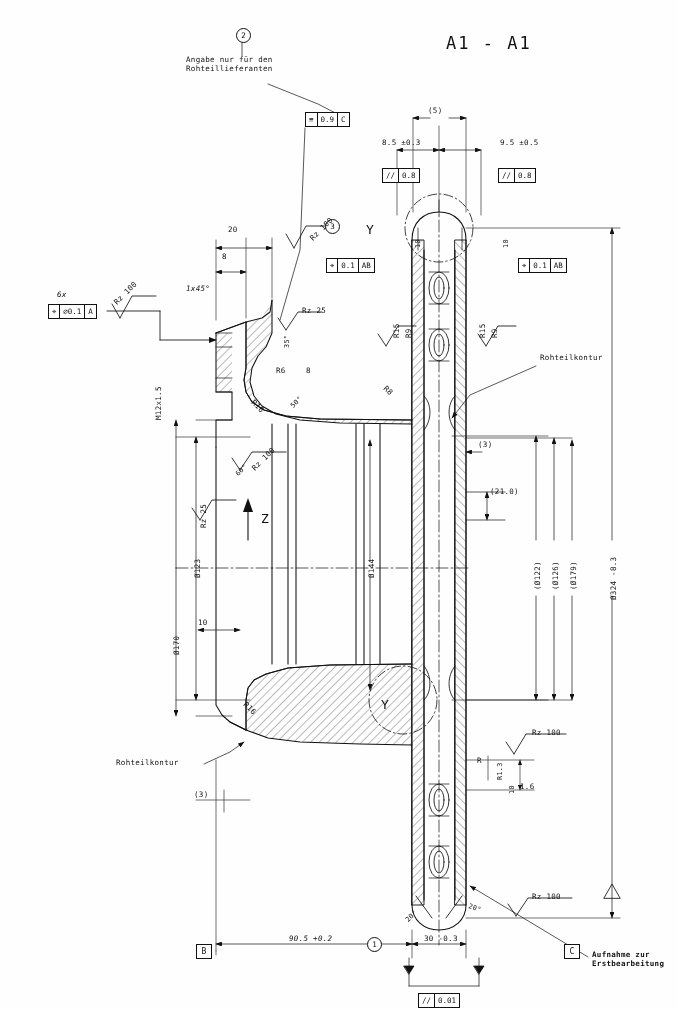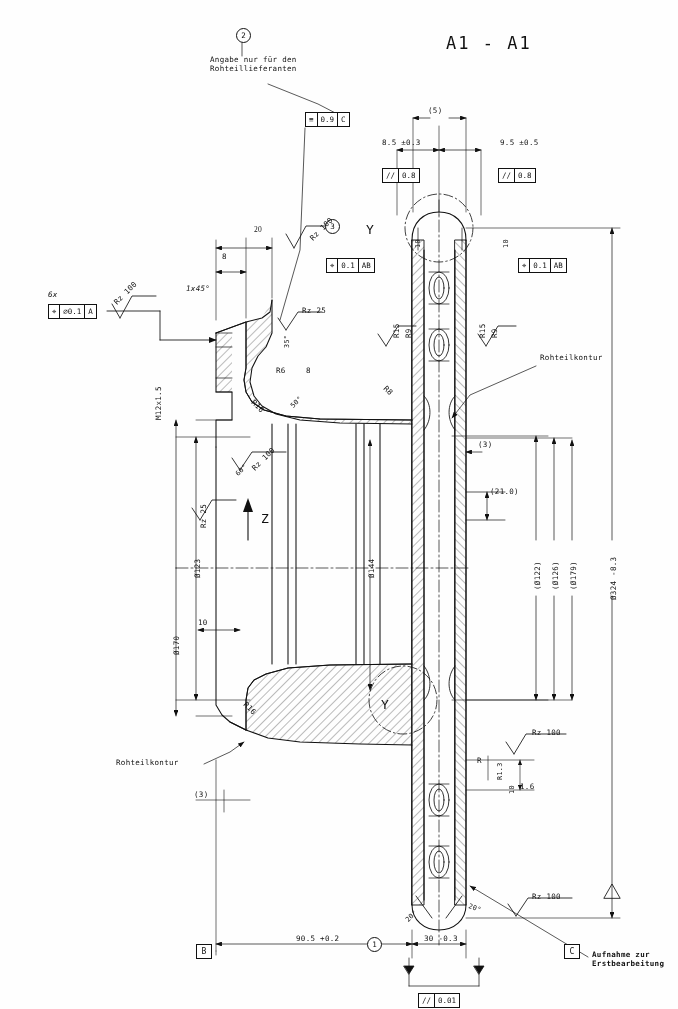--- a/index.html
+++ b/index.html
@@ -399,21 +399,21 @@
     </g>
 
   </svg>
 
   <div class="lbl big" style="left:446px; top:33px;">A1 - A1</div>
 
   <div class="circnum" style="left:236px; top:28px;">2</div>
   <div class="circnum" style="left:325px; top:219px;">3</div>
   <div class="circnum" style="left:367px; top:937px;">1</div>
 
-  <div class="lbl sm" style="left:186px; top:55px;margin-left:24px;">Angabe nur für den
+  <div class="lbl sm" style="left:186px; top:55px;">Angabe nur für den
 Rohteillieferanten</div>
   <div class="lbl sm" style="left:540px; top:353px;">Rohteilkontur</div>
   <div class="lbl sm" style="left:116px; top:758px;">Rohteilkontur</div>
   <div class="lbl sm" style="left:592px; top:950px;font-weight:bold;">Aufnahme zur
 Erstbearbeitung</div>
 
   <div class="frame" style="left:305px; top:112px;">
     <span class="glyph">≡</span>
     <span>0.9</span>
     <span>C</span>
@@ -445,42 +445,42 @@
     <span class="glyph">⌖</span>
     <span>⌀0.1</span>
     <span>A</span>
   </div>
 
   <div class="frame" style="left:418px; top:993px;">
     <span class="glyph">//</span>
     <span>0.01</span>
   </div>
 
-  <div class="lbl sm" style="left:48px; top:290px;font-style:italic;">6x</div>
+  <div class="lbl sm" style="left:57px; top:290px;font-style:italic;">6x</div>
 
   <div class="datum" style="left:196px; top:944px;">B</div>
   <div class="datum" style="left:564px; top:944px;">C</div>
 
   <div class="lbl mid" style="left:366px; top:222px;">Y</div>
   <div class="lbl mid" style="left:261px; top:511px;">Z</div>
   <div class="lbl mid" style="left:381px; top:697px;">Y</div>
 
   <div class="lbl sm rotm45" style="left:112px; top:300px;">Rz 100</div>
   <div class="lbl sm rotm45" style="left:308px; top:236px;">Rz 100</div>
   <div class="lbl sm" style="left:302px; top:306px;">Rz 25</div>
   <div class="lbl sm rot90" style="left:199px; top:528px;">Rz 25</div>
   <div class="lbl sm rotm45" style="left:250px; top:466px;">Rz 100</div>
   <div class="lbl sm" style="left:532px; top:728px;">Rz 100</div>
   <div class="lbl sm" style="left:532px; top:892px;">Rz 100</div>
 
   <div class="lbl sm" style="left:428px; top:106px;">(5)</div>
   <div class="lbl sm" style="left:382px; top:138px;">8.5 ±0.3</div>
   <div class="lbl sm" style="left:500px; top:138px;">9.5 ±0.5</div>
 
-  <div class="lbl sm" style="left:254px; top:225px;font-family:Liberation Serif, serif;">20</div>
+  <div class="lbl sm" style="left:228px; top:225px;">20</div>
   <div class="lbl sm" style="left:222px; top:252px;">8</div>
   <div class="lbl sm" style="left:186px; top:284px;font-style:italic;">1x45°</div>
   <div class="lbl sm rot90" style="left:154px; top:420px;">M12x1.5</div>
 
   <div class="lbl sm" style="left:276px; top:366px;">R6</div>
   <div class="lbl sm" style="left:306px; top:366px;">8</div>
   <div class="lbl sm rot45" style="left:256px; top:398px;">R16</div>
   <div class="lbl sm rot45" style="left:388px; top:384px;">R8</div>
 
   <div class="lbl sm rot90" style="left:392px; top:338px;">R15</div>
@@ -509,16 +509,16 @@
   <div class="lbl sm rot90" style="left:569px; top:590px;">(Ø179)</div>
   <div class="lbl sm rot90" style="left:609px; top:600px;">Ø324 -8.3</div>
 
   <div class="lbl sm" style="left:198px; top:618px;">10</div>
   <div class="lbl sm rot45" style="left:248px; top:700px;">R16</div>
   <div class="lbl sm" style="left:477px; top:756px;">R</div>
   <div class="lbl xs rot90" style="left:496px; top:780px;">R1.3</div>
   <div class="lbl xs rot90" style="left:508px; top:794px;">10</div>
   <div class="lbl sm" style="left:520px; top:782px;">1.6</div>
 
-  <div class="lbl sm" style="left:296px; top:934px;">90.5 +0.2</div>
+  <div class="lbl sm" style="left:289px; top:934px;font-style:italic;">90.5 +0.2</div>
   <div class="lbl sm" style="left:424px; top:934px;">30 -0.3</div>
 
 </div>
 
 </body></html>

